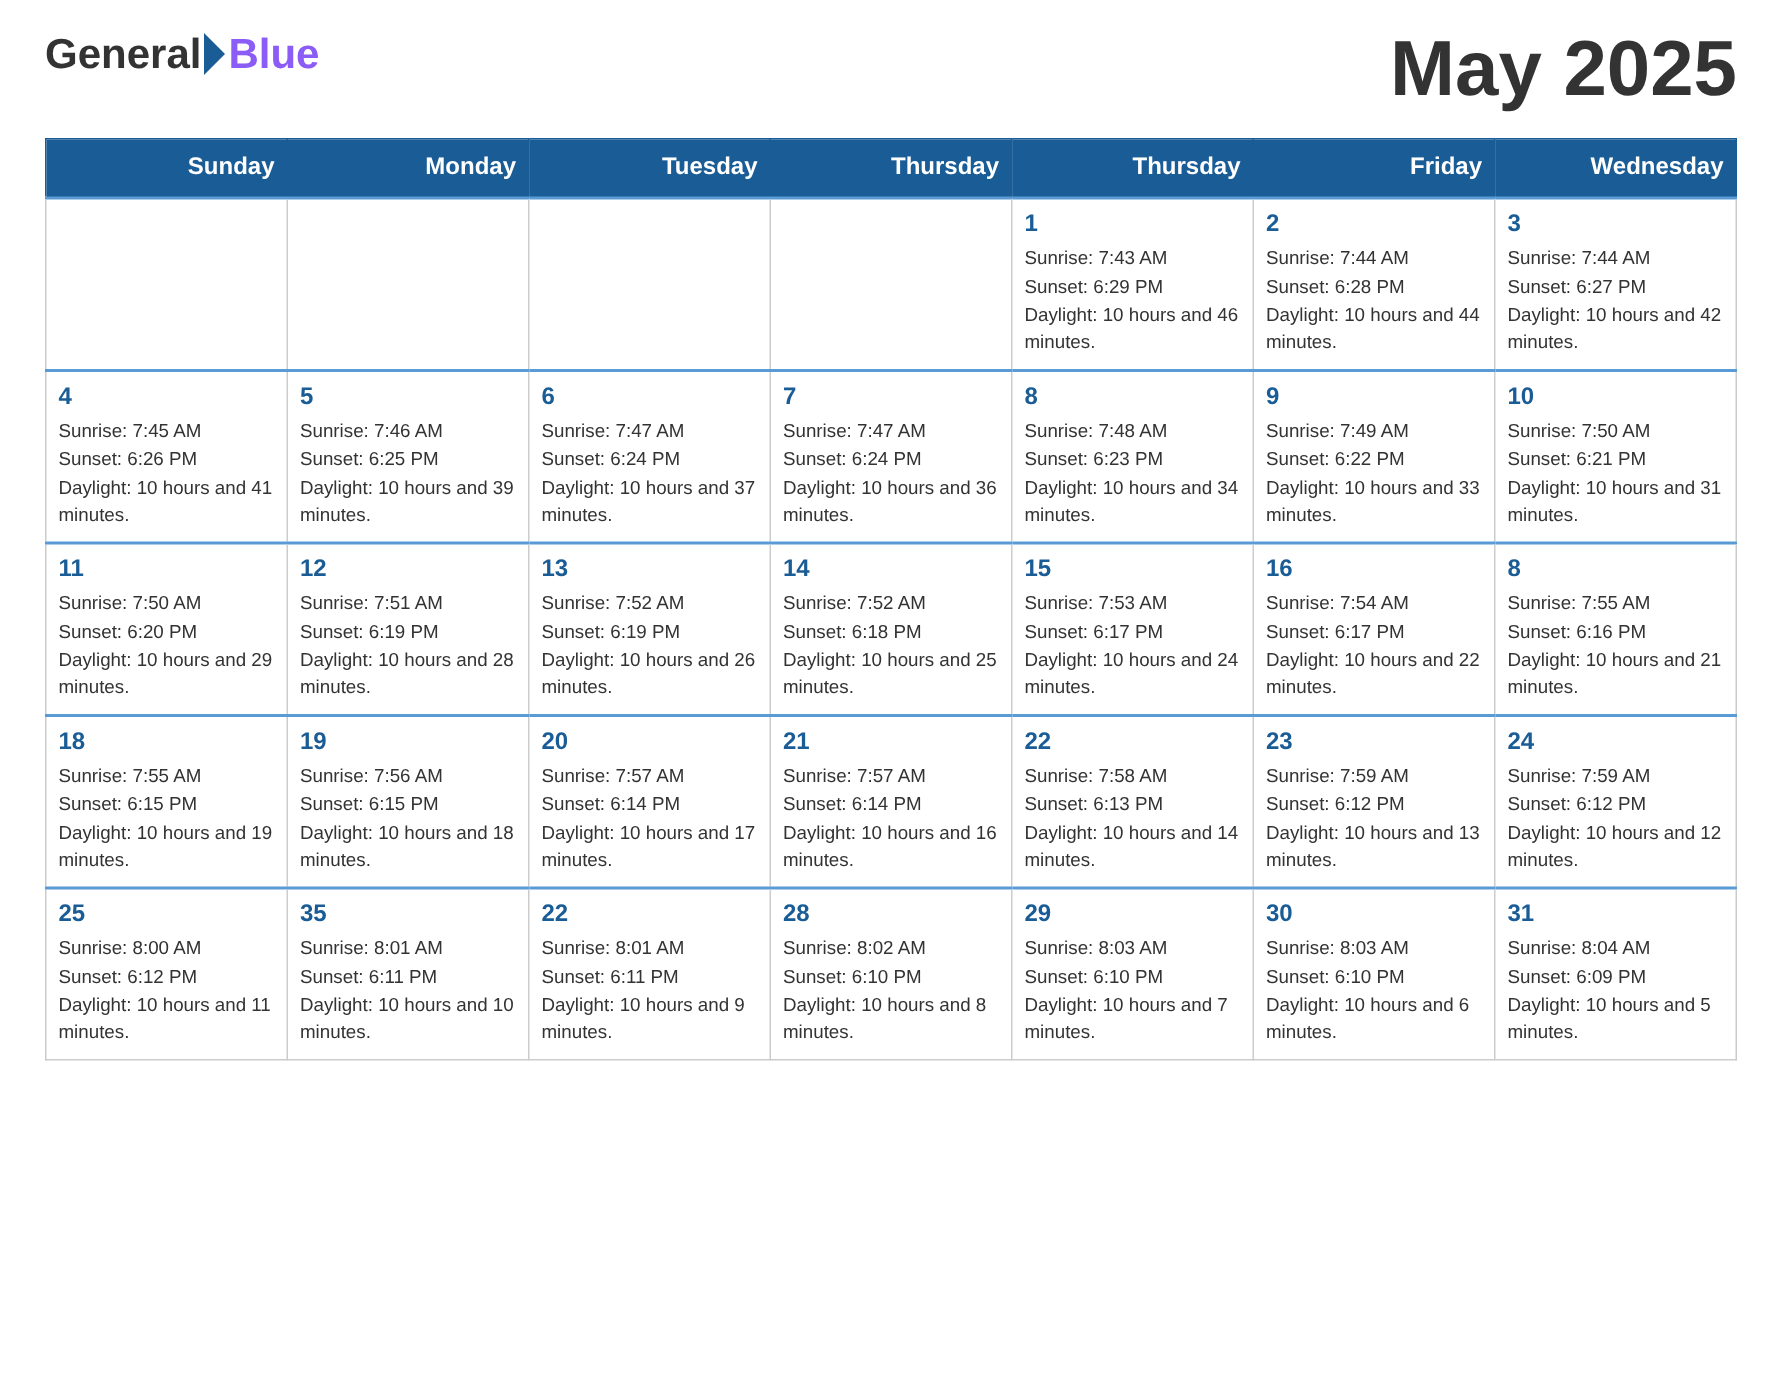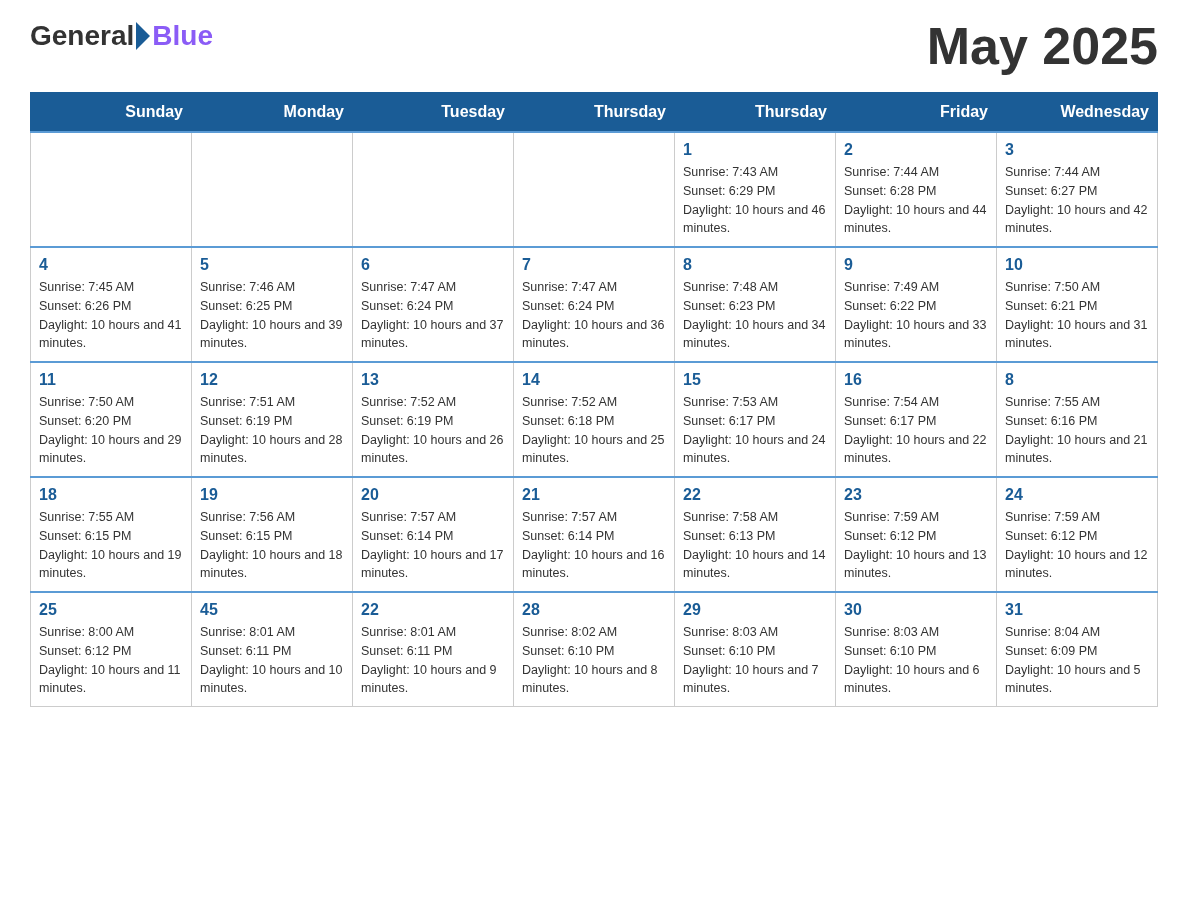--- a/index.html
+++ b/index.html
@@ -238,21 +238,21 @@
           <span class="day-number">24</span>
           <div class="day-info">Sunrise: 7:59 AM<br>Sunset: 6:12 PM<br>Daylight: 10 hours and 12 minutes.</div>
         </td>
       </tr>
       <tr class="week-row">
         <td>
           <span class="day-number">25</span>
           <div class="day-info">Sunrise: 8:00 AM<br>Sunset: 6:12 PM<br>Daylight: 10 hours and 11 minutes.</div>
         </td>
         <td>
-          <span class="day-number">45</span>
+          <span class="day-number">35</span>
           <div class="day-info">Sunrise: 8:01 AM<br>Sunset: 6:11 PM<br>Daylight: 10 hours and 10 minutes.</div>
         </td>
         <td>
           <span class="day-number">22</span>
           <div class="day-info">Sunrise: 8:01 AM<br>Sunset: 6:11 PM<br>Daylight: 10 hours and 9 minutes.</div>
         </td>
         <td>
           <span class="day-number">28</span>
           <div class="day-info">Sunrise: 8:02 AM<br>Sunset: 6:10 PM<br>Daylight: 10 hours and 8 minutes.</div>
         </td>

